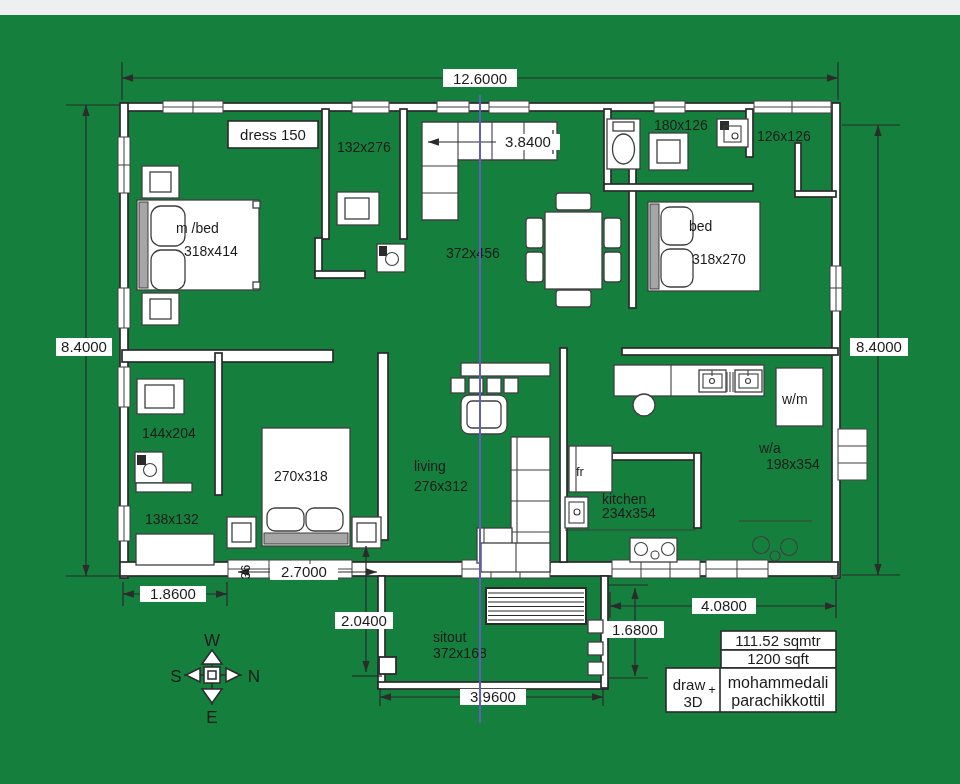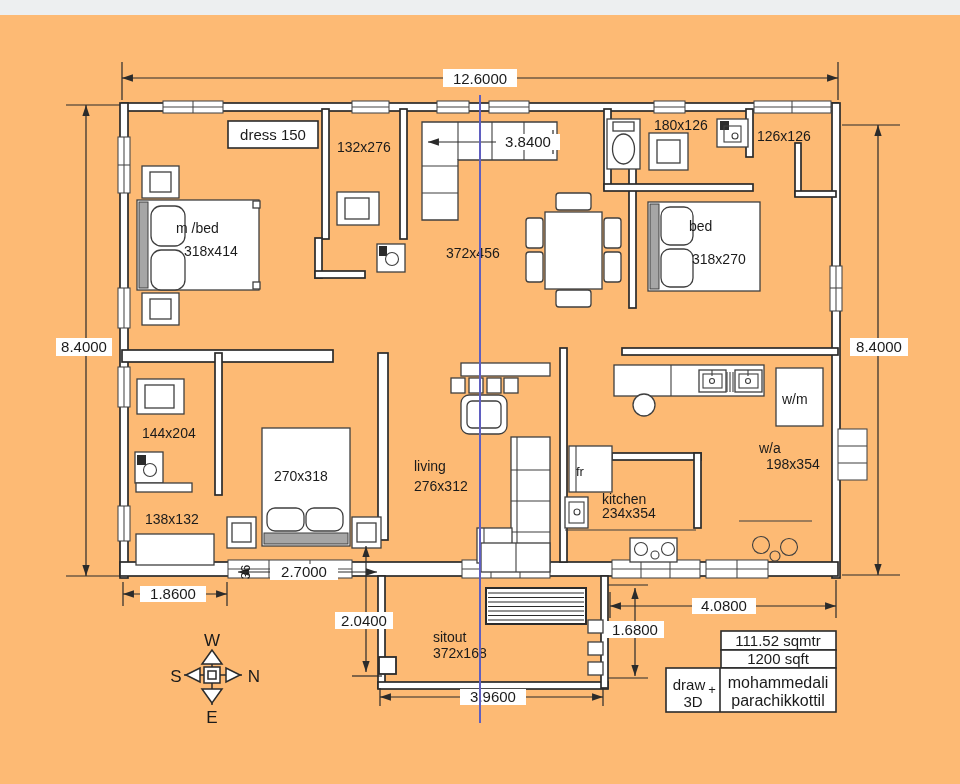--- a/index.html
+++ b/index.html
@@ -1,16 +1,16 @@
 <!DOCTYPE html>
 <html><head>
 <meta charset="utf-8">
 <style>
   html,body{margin:0;padding:0;background:#ffffff;}
-  .stage{position:relative;width:960px;height:784px;background:#fdba74;overflow:hidden;
+  .stage{position:relative;width:960px;height:784px;background:#15803d;overflow:hidden;
          font-family:"Liberation Sans", sans-serif;}
   svg{position:absolute;left:0;top:0;}
   svg text{font-family:"Liberation Sans", sans-serif;fill:#1b1b1b;}
   .t13{font-size:13px;}
   .t14{font-size:14px;}
   .t15{font-size:15px;}
   .t16{font-size:16px;}
   .t17{font-size:17px;}
   .wall{fill:#ffffff;stroke:#2b2b2b;stroke-width:1.7;}
   .dim{stroke:#2b2b2b;stroke-width:1.2;fill:none;}

